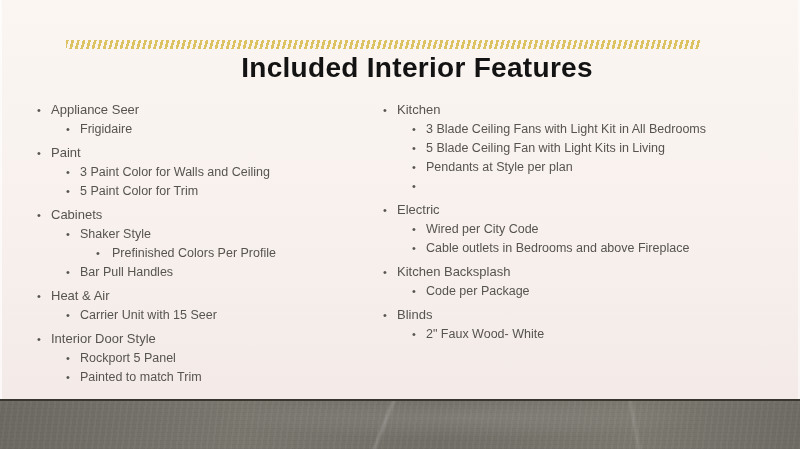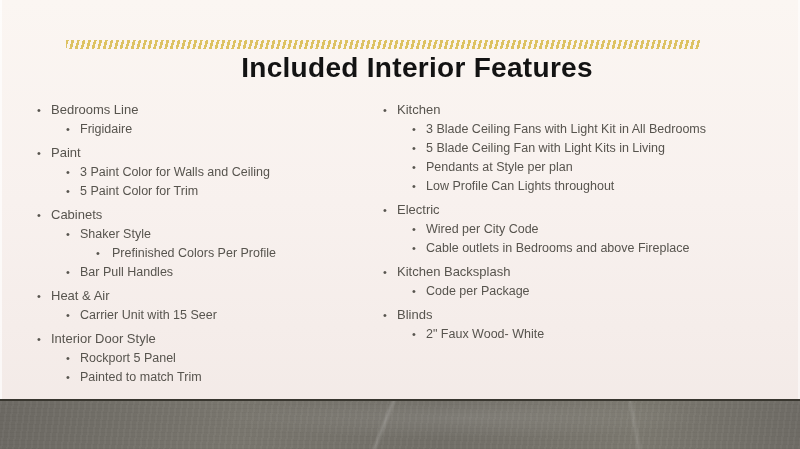--- a/index.html
+++ b/index.html
@@ -98,21 +98,21 @@
 </head>
 <body>
 
 <div class="slide">
   <div class="dash-line"></div>
   <h1 class="title">Included Interior Features</h1>
   <div class="content">
     <ul class="col col-left">
         <li class="item lv1">
           <span class="bullet">•</span>
-          <span class="txt">Bedrooms Line</span>
+          <span class="txt">Appliance Seer</span>
         </li>
         <li class="item lv2">
           <span class="bullet">•</span>
           <span class="txt">Frigidaire</span>
         </li>
         <li class="item lv1">
           <span class="bullet">•</span>
           <span class="txt">Paint</span>
         </li>
         <li class="item lv2">
@@ -172,21 +172,20 @@
         <li class="item lv2">
           <span class="bullet">•</span>
           <span class="txt">5 Blade Ceiling Fan with Light Kits in Living</span>
         </li>
         <li class="item lv2">
           <span class="bullet">•</span>
           <span class="txt">Pendants at Style per plan</span>
         </li>
         <li class="item lv2">
           <span class="bullet">•</span>
-          <span class="txt">Low Profile Can Lights throughout</span>
         </li>
         <li class="item lv1">
           <span class="bullet">•</span>
           <span class="txt">Electric</span>
         </li>
         <li class="item lv2">
           <span class="bullet">•</span>
           <span class="txt">Wired per City Code</span>
         </li>
         <li class="item lv2">

